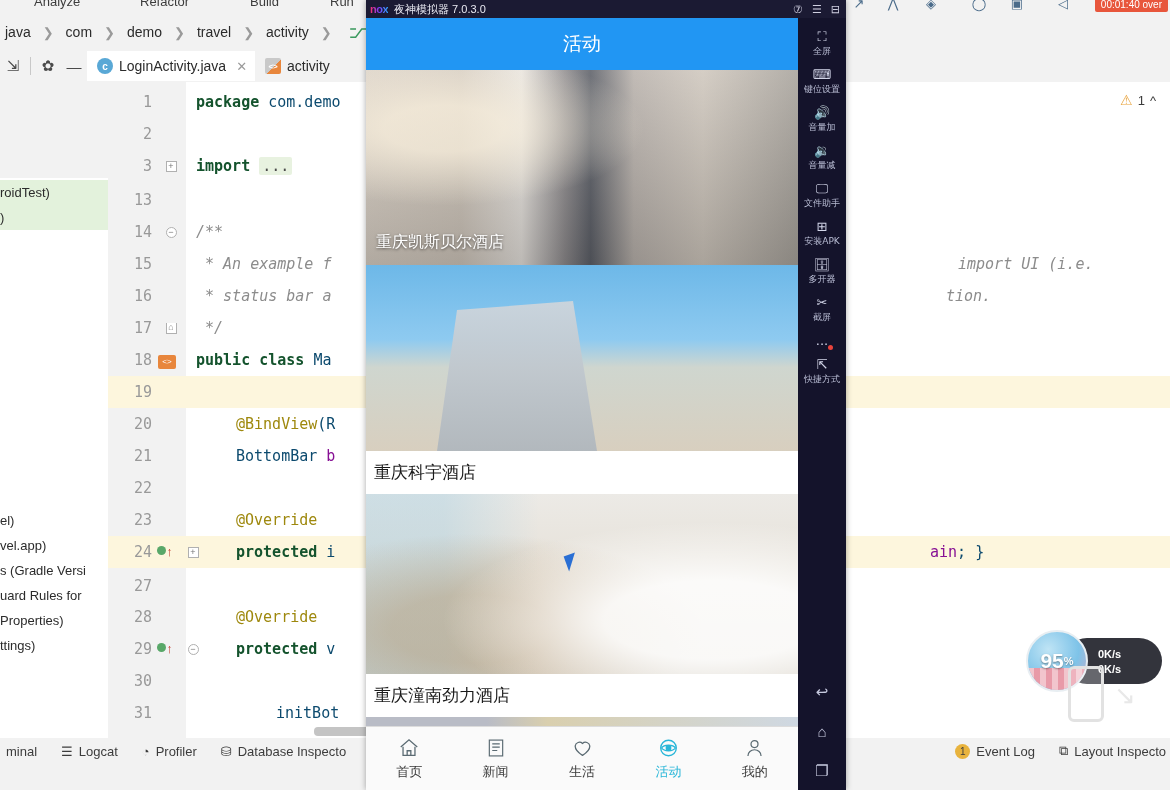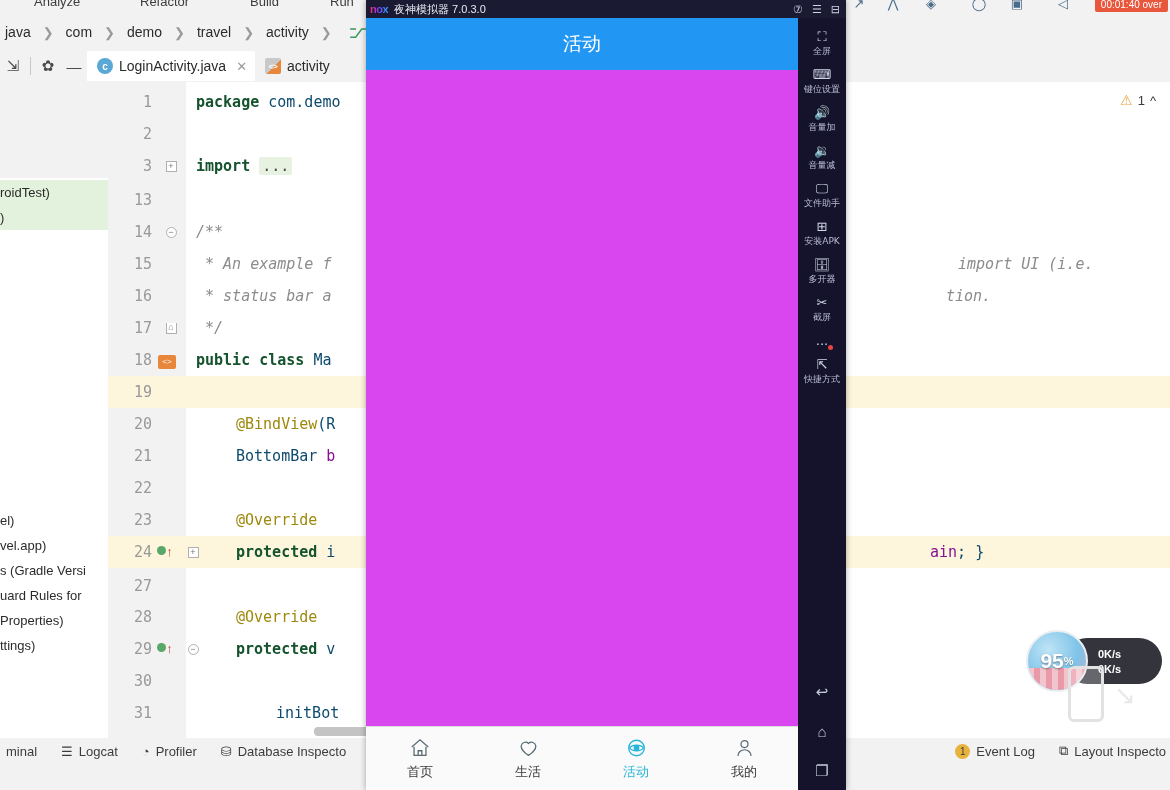--- a/index.html
+++ b/index.html
@@ -493,34 +493,66 @@
       <span class="nox-ti">⊟</span>
     </span>
   </div>
 
   <div class="phone">
 
     <div class="app-header">
       <span>活动</span>
     </div>
 
+    <div class="list-scroll">
+
+      <div class="card">
+        <div class="card-img ph1"></div>
+        <div class="card-title-overlay">重庆凯斯贝尔酒店</div>
+      </div>
+
+      <div class="card">
+        <div class="card-img ph2"></div>
+        <div class="card-title">重庆科宇酒店</div>
+      </div>
+
+      <div class="card">
+        <div class="card-img ph3">
+          <div class="cursor-arrow" style="left:200px;top:60px;position:absolute"></div>
+        </div>
+        <div class="card-title">重庆潼南劲力酒店</div>
+      </div>
+
+      <div class="card">
+        <div class="card-img ph4"></div>
+      </div>
+    </div>
 
     <div class="bottom-nav">
       <div class="nav-item">
         <span class="nav-ico">
           <svg width="22" height="22" viewBox="0 0 24 24" fill="none" stroke="#5a6a72" stroke-width="1.4">
               <path d="M3 11 12 3l9 8"></path>
               <path d="M5.5 10.5V20h13v-9.5"></path>
               <path d="M10 20v-5h4v5"></path>
             </svg>
         </span>
         <span>首页</span>
       </div>
       <div class="nav-item">
         <span class="nav-ico">
+          <svg width="20" height="22" viewBox="0 0 24 24" fill="none" stroke="#5a6a72" stroke-width="1.4">
+              <rect x="4" y="2.5" width="16" height="19"></rect>
+              <path d="M7.5 7h9M7.5 11h9M7.5 15h6"></path>
+            </svg>
+        </span>
+        <span>新闻</span>
+      </div>
+      <div class="nav-item">
+        <span class="nav-ico">
           <svg width="23" height="22" viewBox="0 0 24 24" fill="none" stroke="#5a6a72" stroke-width="1.4">
               <path d="M12 20s-8-5-8-10.2A4.8 4.8 0 0 1 12 7a4.8 4.8 0 0 1 8 2.8C20 15 12 20 12 20z"></path>
             </svg>
         </span>
         <span>生活</span>
       </div>
       <div class="nav-item active">
         <span class="nav-ico">
           <svg width="23" height="22" viewBox="0 0 24 24" fill="none" stroke="#29b6d8" stroke-width="1.5">
               <circle cx="12" cy="12" r="8.5"></circle>

